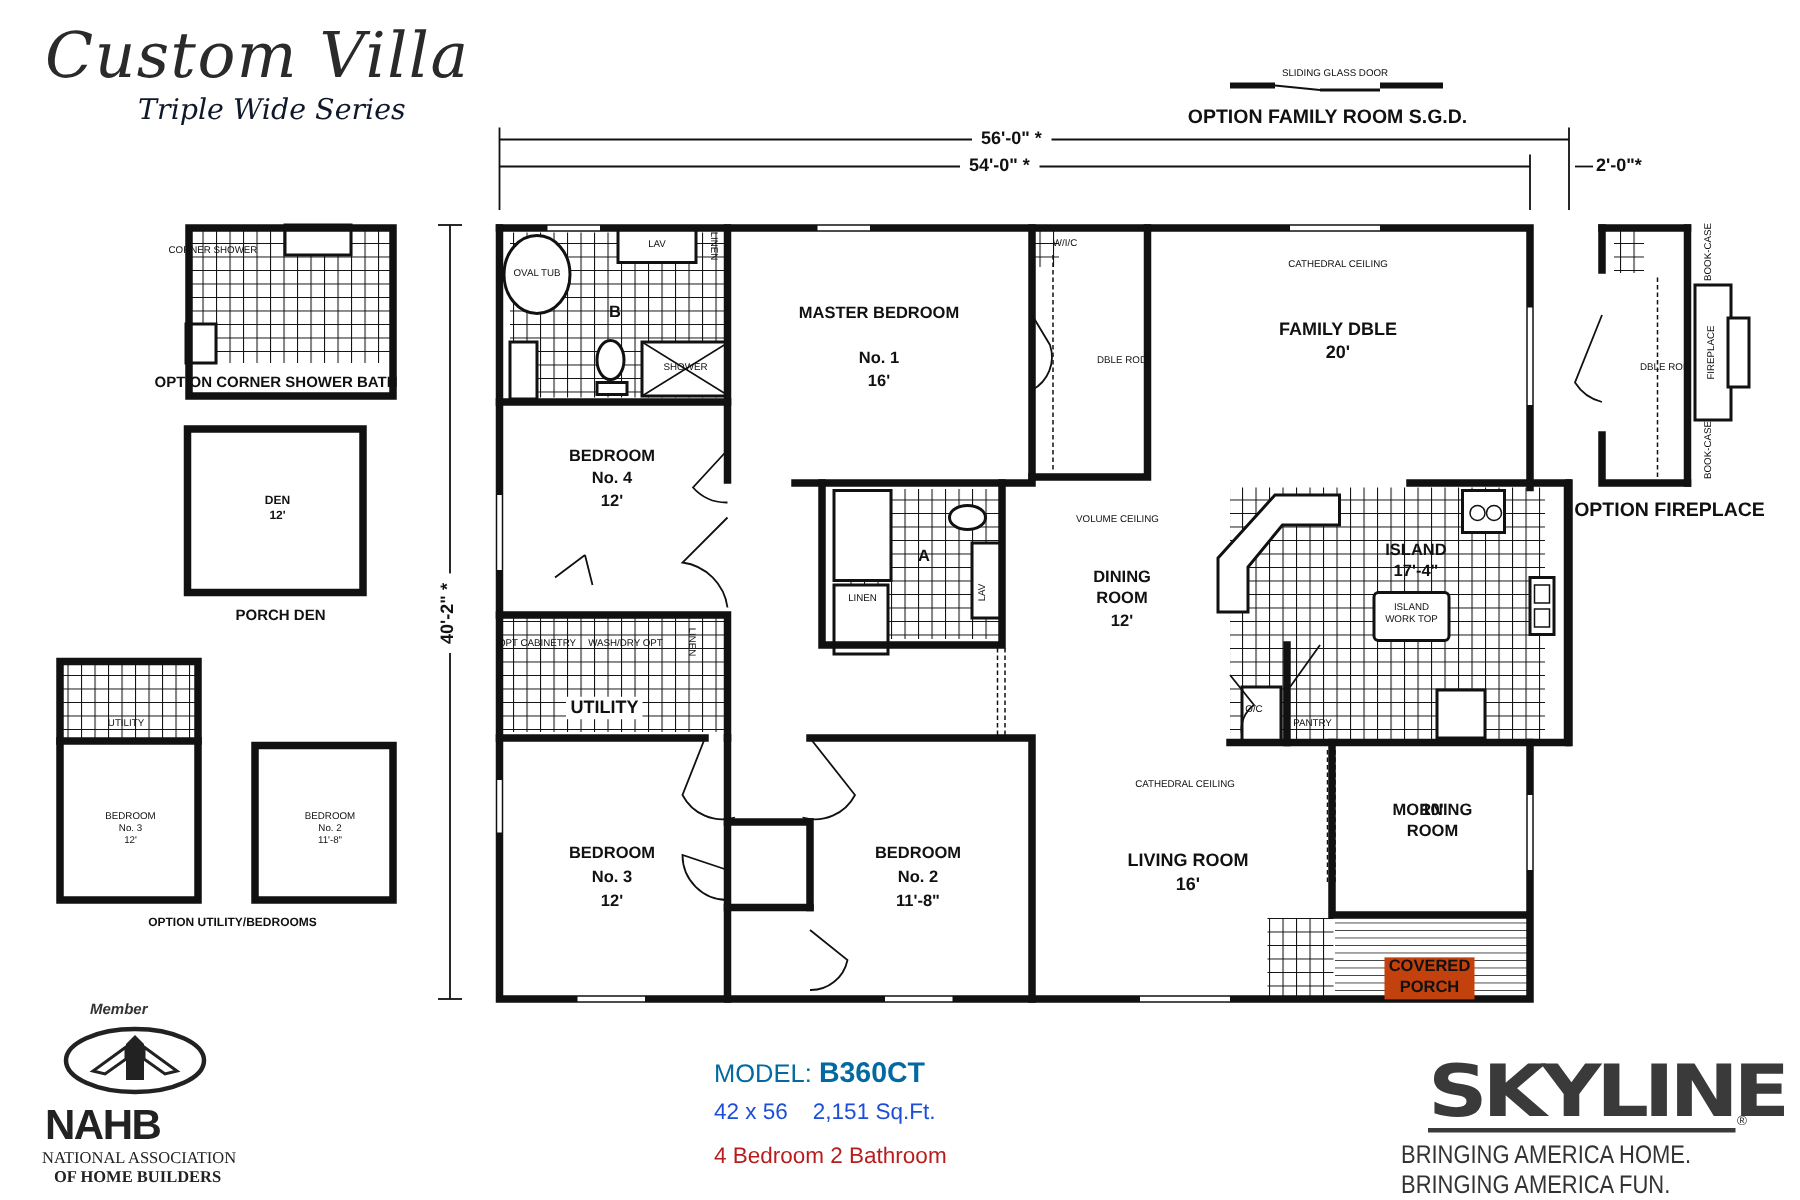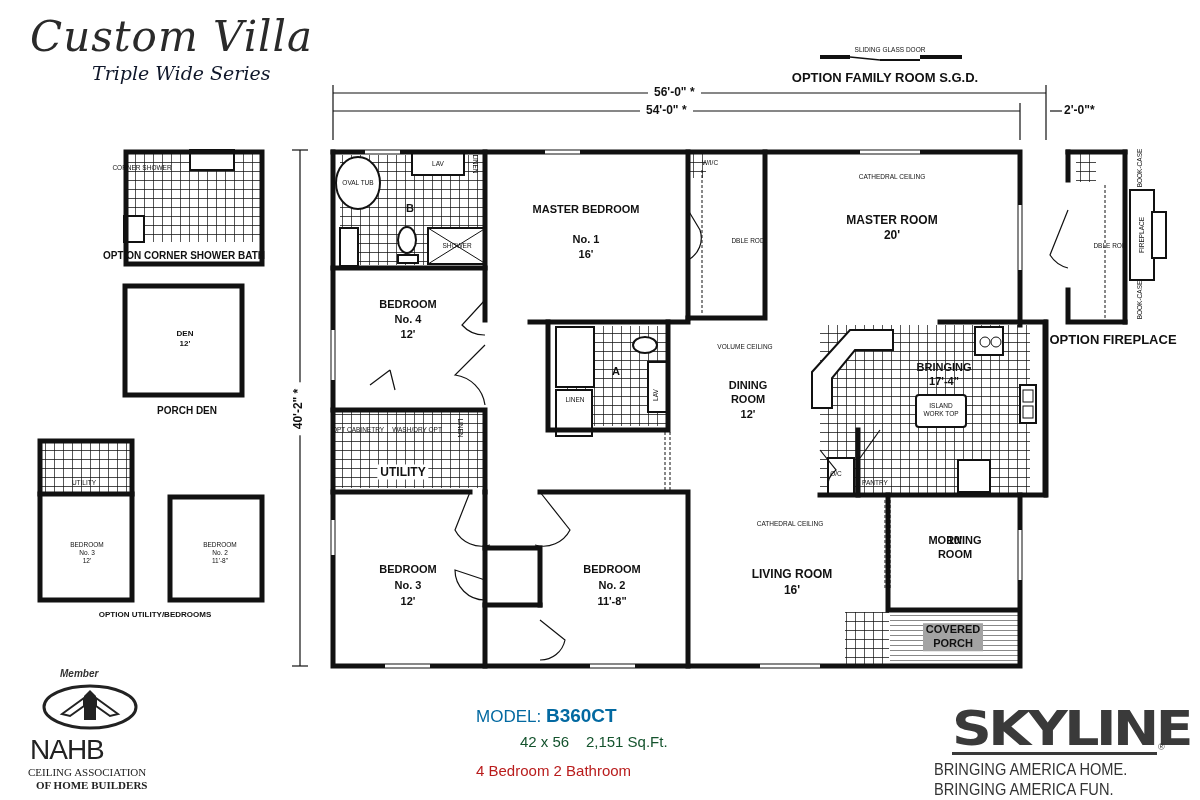--- a/index.html
+++ b/index.html
@@ -9,27 +9,27 @@
   .brand-sub{left:92px;top:62px;font-family:"DejaVu Serif",serif;font-style:italic;font-size:19px;color:#0f172a;}
   .lbl{font-weight:bold;font-size:11px;text-align:center;line-height:1.25;position:absolute;transform:translate(-50%,-50%);white-space:nowrap;}
   .lbl.big{font-size:12px;}
   .lbl.tiny{font-size:6.5px;font-weight:normal;}
   .lbl.small{font-size:8px;}
   .caption{font-weight:bold;font-size:10px;position:absolute;white-space:nowrap;transform:translateX(-50%);}
   .caption.big{font-size:13px;}
   .dim{font-weight:bold;font-size:12px;position:absolute;background:#fff;padding:0 6px;white-space:nowrap;}
   .model{left:476px;top:705px;font-size:17px;color:#0369a1;}
   .model b{font-size:19px;}
-  .specs{left:476px;top:733px;font-size:15px;color:#14532d;margin-left:44px;}
+  .specs{left:476px;top:733px;font-size:15px;color:#1d4ed8;}
   .rooms{left:476px;top:762px;font-size:15px;color:#b91c1c;}
   .skyline{left:952px;top:700px;font-size:48px;font-weight:900;color:#3a3a3a;font-family:"DejaVu Sans",sans-serif;letter-spacing:-3px;transform:scaleX(1.15);transform-origin:left;}
   .skyline-reg{left:1158px;top:742px;font-size:9px;color:#333;}
   .tagline{left:934px;top:760px;font-size:17px;color:#333;font-family:"Liberation Sans",sans-serif;transform:scaleX(0.86);transform-origin:left;letter-spacing:0px;}
   .nahb-member{left:60px;top:668px;font-size:10px;font-weight:bold;font-style:italic;color:#333;}
-  .nahb-name{left:30px;top:734px;font-size:28px;font-weight:400;color:#222;letter-spacing:-1px;}
+  .nahb-name{left:30px;top:734px;font-size:28px;font-weight:700;color:#222;letter-spacing:-1px;}
   .nahb-line{left:28px;top:766px;font-family:"Liberation Serif",serif;font-size:11px;color:#222;}
   .nahb-line2{left:36px;top:779px;font-family:"Liberation Serif",serif;font-size:11px;color:#222;font-weight:bold;}
 </style>
 </head>
 <body>
 
 <div class="abs brand-title">Custom Villa</div>
 <div class="abs brand-sub">Triple Wide Series</div>
 
 <svg class="abs" style="left:0;top:0" width="1200" height="800">
@@ -208,36 +208,36 @@
 <div class="lbl tiny" style="left:457px;top:246px">SHOWER</div>
 <div class="lbl" style="left:410px;top:209px">B</div>
 
 <div class="lbl" style="left:586px;top:210px">MASTER BEDROOM</div>
 <div class="lbl" style="left:586px;top:240px">No. 1</div>
 <div class="lbl" style="left:586px;top:255px">16'</div>
 <div class="lbl tiny" style="left:748px;top:241px">DBLE ROD</div>
 <div class="lbl tiny" style="left:710px;top:163px">W/I/C</div>
 
 <div class="lbl tiny" style="left:892px;top:177px">CATHEDRAL CEILING</div>
-<div class="lbl big" style="left:892px;top:220px">MASTER ROOM</div>
+<div class="lbl big" style="left:892px;top:220px">FAMILY DBLE</div>
 <div class="lbl big" style="left:892px;top:235px">20'</div>
 
 <div class="lbl" style="left:408px;top:305px">BEDROOM</div>
 <div class="lbl" style="left:408px;top:320px">No. 4</div>
 <div class="lbl" style="left:408px;top:335px">12'</div>
 
 <div class="lbl" style="left:616px;top:372px">A</div>
 <div class="lbl tiny" style="left:575px;top:400px">LINEN</div>
 <div class="lbl tiny" style="left:656px;top:395px;transform:translate(-50%,-50%) rotate(-90deg)">LAV</div>
 
 <div class="lbl tiny" style="left:745px;top:347px">VOLUME CEILING</div>
 <div class="lbl" style="left:748px;top:393px;width:60px;white-space:normal">DINING ROOM</div>
 <div class="lbl" style="left:748px;top:415px">12'</div>
 
-<div class="lbl" style="left:944px;top:368px">BRINGING</div>
+<div class="lbl" style="left:944px;top:368px">ISLAND</div>
 <div class="lbl" style="left:944px;top:382px">17'-4"</div>
 <div class="lbl tiny" style="left:941px;top:410px;width:40px;white-space:normal">ISLAND WORK TOP</div>
 <div class="lbl tiny" style="left:836px;top:474px">O/C</div>
 <div class="lbl tiny" style="left:875px;top:483px">PANTRY</div>
 
 <div class="lbl tiny" style="left:358px;top:430px">OPT CABINETRY</div>
 <div class="lbl tiny" style="left:417px;top:430px">WASH/DRY OPT</div>
 <div class="lbl tiny" style="left:460px;top:428px;transform:translate(-50%,-50%) rotate(90deg)">LINEN</div>
 <div class="lbl big" style="left:403px;top:472px;background:#fff;padding:0 3px">UTILITY</div>
 
@@ -249,38 +249,38 @@
 <div class="lbl" style="left:612px;top:586px">No. 2</div>
 <div class="lbl" style="left:612px;top:602px">11'-8"</div>
 
 <div class="lbl tiny" style="left:790px;top:524px">CATHEDRAL CEILING</div>
 <div class="lbl big" style="left:792px;top:574px">LIVING ROOM</div>
 <div class="lbl big" style="left:792px;top:590px">16'</div>
 
 <div class="lbl" style="left:955px;top:548px;width:70px;white-space:normal">MORNING ROOM</div>
 <div class="lbl" style="left:955px;top:541px">10'</div>
 
-<div class="lbl" style="left:953px;top:637px;width:60px;white-space:normal;background:#a3a3a3">COVERED PORCH</div>
+<div class="lbl" style="left:953px;top:652px;width:60px;white-space:normal;background:#c2410c">COVERED PORCH</div>
 
 <div class="abs model">
   <span>MODEL:</span>
   <b>B360CT</b>
 </div>
 <div class="abs specs">
   <span>42 x 56</span>&nbsp;&nbsp;&nbsp;
   <span>2,151 Sq.Ft.</span>
 </div>
 <div class="abs rooms">4 Bedroom 2 Bathroom</div>
 
 <div class="abs nahb-member">Member</div>
 <svg class="abs" style="left:40px;top:682px" width="100" height="50">
   <ellipse cx="50" cy="25" rx="46" ry="21" fill="none" stroke="#222" stroke-width="3"></ellipse>
   <path d="M50 8 L44 14 L44 38 L56 38 L56 14 Z" fill="#222"></path>
   <path d="M44 16 L22 32 L30 34 L44 24 Z M56 16 L78 32 L70 34 L56 24 Z" fill="none" stroke="#222" stroke-width="2"></path>
 </svg>
 <div class="abs nahb-name">NAHB</div>
-<div class="abs nahb-line">CEILING ASSOCIATION</div>
+<div class="abs nahb-line">NATIONAL ASSOCIATION</div>
 <div class="abs nahb-line2">OF HOME BUILDERS</div>
 
 <div class="abs skyline">SKYLINE</div>
 <div class="abs" style="left:952px;top:752px;width:205px;height:3px;background:#3a3a3a"></div>
 <div class="abs skyline-reg">®</div>
 <div class="abs tagline">BRINGING AMERICA HOME. BRINGING AMERICA FUN.</div>
 
 </body></html>

